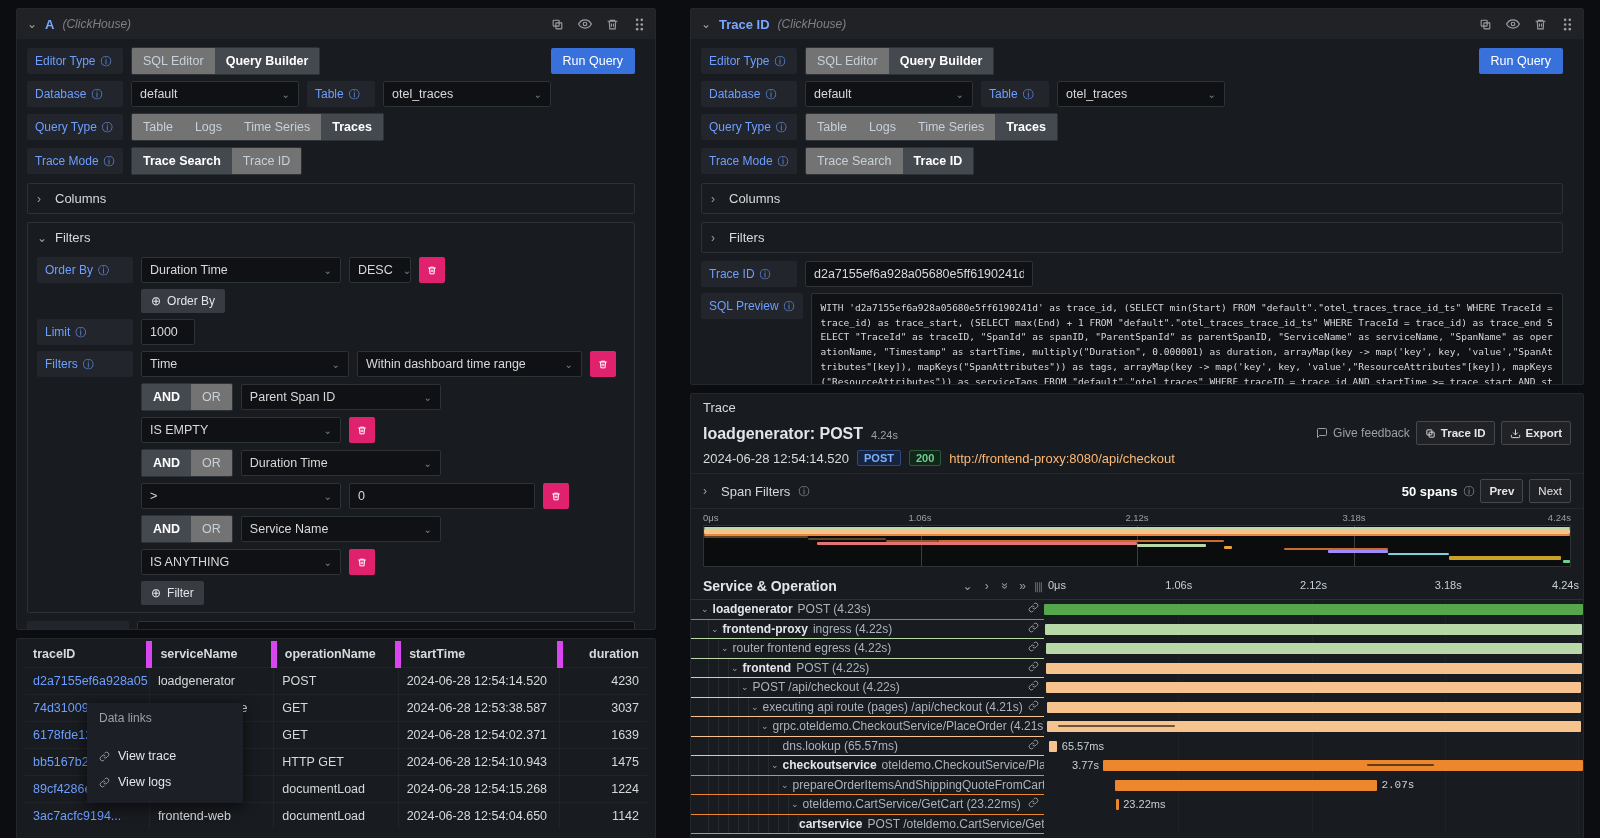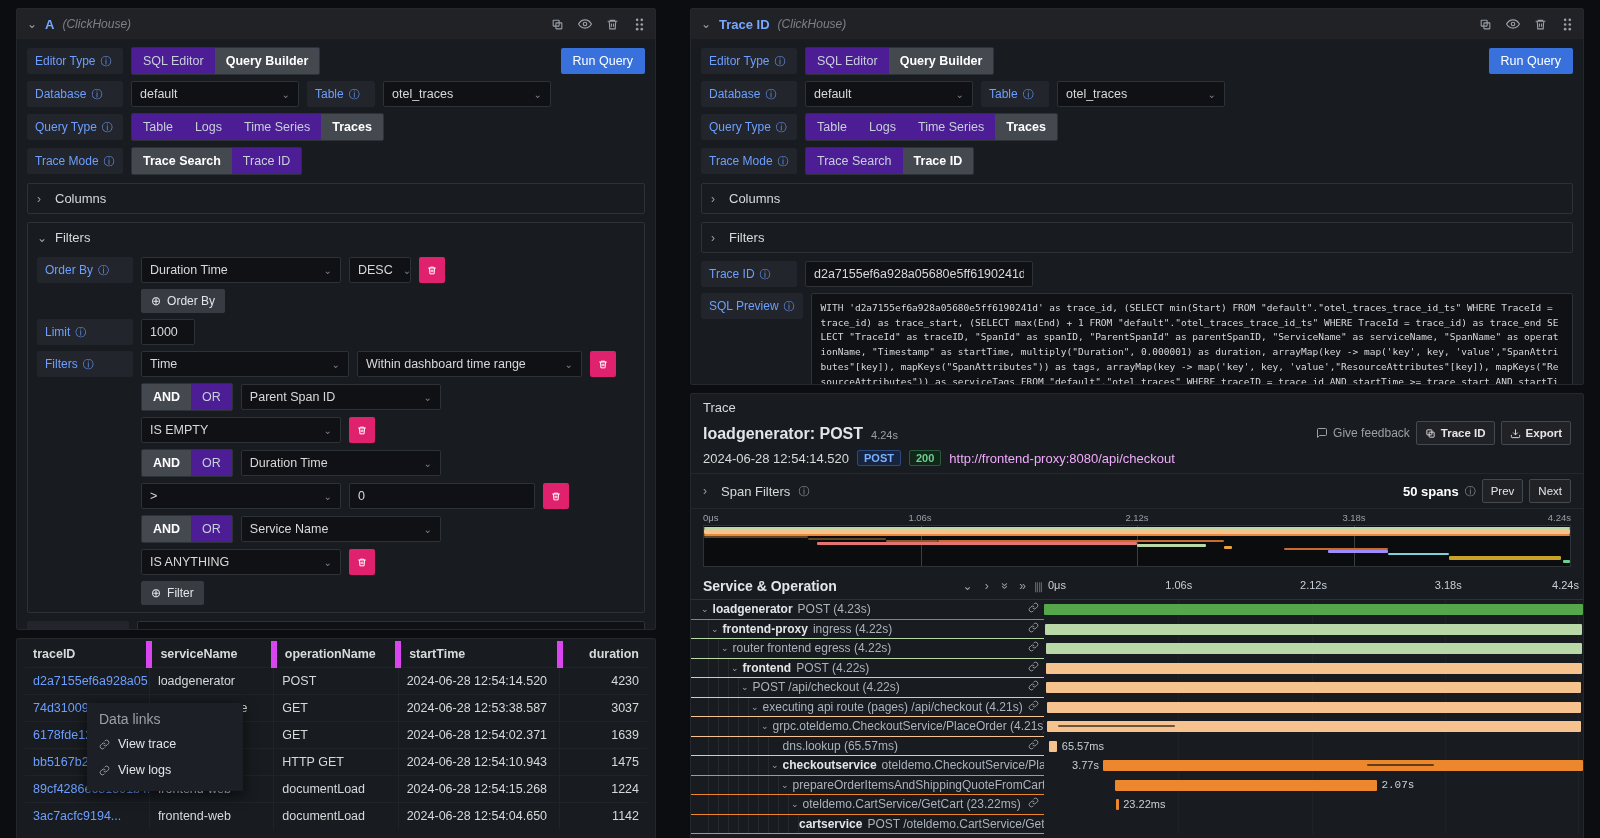--- a/index.html
+++ b/index.html
@@ -4,32 +4,32 @@
 <style>
   html,body{margin:0;padding:0;width:1600px;height:838px;background:#0c0d10;overflow:hidden;
     font-family:"Liberation Sans",sans-serif;color:#c7d0d9;font-size:13px;}
   .panel{position:absolute;background:#181b1f;border:1px solid #24272b;border-radius:2px;box-sizing:border-box;overflow:hidden;}
   
   .qheader{height:30px;background:#202226;display:flex;align-items:center;padding:0 10px;gap:8px;}
   .qtitle{font-weight:700;color:#79a7ff;font-size:13px;}
   .qsub{font-style:italic;color:#7b8087;font-size:12px;}
   .hicons{margin-left:auto;display:flex;gap:14px;align-items:center;color:#9aa0a7;}
   .hicon{display:flex;cursor:pointer;}
-  .qbody{padding:8px 10px 6px 10px;position:relative;}
+  .qbody{padding:8px 20px 6px 10px;position:relative;}
   .frow{display:flex;align-items:center;margin-bottom:6px;gap:8px;}
   .flabel{min-width:96px;box-sizing:border-box;height:26px;background:#22252b;border-radius:2px;
     display:flex;align-items:center;gap:5px;padding:0 8px;color:#6e9fff;font-size:12px;font-weight:500;}
   .iinfo{color:#6e9fff;font-size:11px;opacity:.9;}
   .iinfo.grey{color:#9aa0a7;}
   .select{height:26px;background:#0f1115;border:1px solid #2c3235;border-radius:2px;box-sizing:border-box;
     display:flex;align-items:center;justify-content:space-between;padding:0 8px;color:#d8d9da;font-size:12.5px;cursor:pointer;}
   .sel-chev{color:#7b8087;font-size:10px;margin-left:10px;}
   .tinput{height:26px;background:#0f1115;border:1px solid #2c3235;border-radius:2px;box-sizing:border-box;
     color:#d8d9da;font-size:12.5px;padding:0 8px;font-family:"Liberation Sans",sans-serif;}
-  .tgroup{display:flex;height:26px;border:1px solid #2c3235;border-radius:2px;overflow:hidden;background:#4c1d95;}
+  .tgroup{display:flex;height:26px;border:1px solid #2c3235;border-radius:2px;overflow:hidden;background:#737373;}
   .tg{padding:0 11px;display:flex;align-items:center;font-size:12.5px;color:#c7d0d9;cursor:pointer;white-space:nowrap;}
   .tg.sel{background:#44484f;color:#ffffff;font-weight:700;}
   .btn-primary{margin-left:auto;height:26px;background:#3871dc;color:#fff;border-radius:2px;border:none;
     padding:0 12px;font-size:12.5px;font-weight:500;display:flex;align-items:center;cursor:pointer;font-family:inherit;}
   .btn-sec{height:26px;background:#383b42;color:#e3e5e8;border-radius:2px;border:none;padding:0 10px;
     font-size:12.5px;font-weight:500;display:flex;align-items:center;gap:6px;cursor:pointer;font-family:inherit;}
   .btn-danger{width:26px;height:26px;background:#e0226e;border-radius:2px;border:none;display:flex;
     align-items:center;justify-content:center;cursor:pointer;color:#fff;}
   .sbox{border:1px solid #2c3235;border-radius:2px;padding:7px 9px;margin:8px 0;}
   .sbox-head{display:flex;align-items:center;gap:8px;font-size:13px;font-weight:500;color:#d8d9da;cursor:pointer;}
@@ -40,37 +40,37 @@
   
   .ptitle{padding:6px 12px 2px 12px;font-size:13px;font-weight:500;color:#d8d9da;}
   table.tbl{width:calc(100% - 16px);margin:2px 8px;border-collapse:collapse;font-size:12.5px;table-layout:fixed;}
   .tbl th{text-align:left;font-weight:700;color:#d8d9da;padding:6px 8px;border-right:6px solid #d946ef;}
   .tbl td{padding:6px 8px;border-top:1px solid #202327;border-right:1px solid #202327;color:#d8d9da;
     white-space:nowrap;overflow:hidden;}
   .tbl th:last-child,.tbl td:last-child{border-right:none;text-align:right;}
   .tbl td.trace{color:#6e9fff;cursor:pointer;}
   .dlinks{position:absolute;left:70px;top:64px;width:132px;background:#1c2026;border-radius:2px;z-index:6;
     box-shadow:0 4px 14px rgba(0,0,0,.6);padding:8px 12px;}
-  .dlinks-title{color:#9aa0a7;font-size:14px;margin-bottom:4px;}
+  .dlinks-title{color:#9aa0a7;font-size:12px;margin-bottom:18px;}
   .dlink{display:flex;align-items:center;gap:8px;color:#e3e5e8;font-size:12.5px;padding:6px 0;cursor:pointer;}
   .dlink svg{color:#9aa0a7;}
   
   .tr-head{display:flex;align-items:baseline;gap:8px;padding:4px 12px 0 12px;}
   .tr-service{font-size:16px;font-weight:700;color:#e3e5e8;}
   .tr-dur{font-size:11px;color:#9aa0a7;}
   .tr-actions{margin-left:auto;display:flex;gap:6px;align-items:center;}
   .ghost{display:flex;align-items:center;gap:5px;color:#9aa0a7;font-size:12px;cursor:pointer;}
   .minibtn{display:flex;align-items:center;gap:5px;height:22px;padding:0 8px;background:#202226;
     border:1px solid #44484f;border-radius:2px;color:#e3e5e8;font-size:11.5px;font-weight:700;cursor:pointer;}
   .tr-sub{display:flex;align-items:center;gap:8px;padding:5px 12px 7px 12px;font-size:13px;}
   .ts{color:#d8d9da;font-weight:500;}
   .badge{font-size:11px;font-weight:700;padding:1px 6px;border-radius:2px;}
   .badge-post{color:#79b0ff;background:#16243f;border:1px solid #2d4a80;}
   .badge-200{color:#6ccf8e;background:#10271a;border:1px solid #2a5a3a;}
-  .url{color:#f0abfc;}
+  .url{color:#fdba74;}
   .sf-row{display:flex;align-items:center;border-top:1px solid #24272b;border-bottom:1px solid #24272b;
     padding:5px 12px;gap:8px;}
   .sf-title{font-weight:500;color:#d8d9da;display:flex;gap:8px;align-items:center;cursor:pointer;}
   .sf-right{margin-left:auto;display:flex;align-items:center;gap:6px;}
   .spancount{font-weight:700;color:#fff;font-size:13px;}
   .mm-axis{position:relative;height:13px;margin:3px 12px 0 12px;font-size:9.5px;color:#9aa0a7;}
   .mm-axis span{position:absolute;top:0;}
   .mm{position:relative;height:40px;margin:0 12px;background:#0b0c0e;border:1px solid #2c3235;overflow:hidden;}
   .mm-grid{position:absolute;top:0;bottom:0;width:1px;background:#3a3f45;}
   .mm-line{position:absolute;border-radius:1px;}
@@ -568,21 +568,21 @@
   </div>
   <div class="sf-row">
     <span class="sf-title">
         <span class="chevg">›</span>
         <span>Span Filters</span>
         <span class="iinfo grey">ⓘ</span>
       </span>
     <span class="sf-right">
       <span class="spancount">50 spans</span>
       <span class="iinfo grey">ⓘ</span>
-      <span class="minibtn" style="font-weight:400">Prev</span>
+      <span class="minibtn" style="font-weight:700">Prev</span>
       <span class="minibtn" style="font-weight:500">Next</span>
     </span>
   </div>
   <div class="mm-axis">
     <span style="left:0">0μs</span>
     <span style="left:25%;transform:translateX(-50%)">1.06s</span>
     <span style="left:50%;transform:translateX(-50%)">2.12s</span>
     <span style="left:75%;transform:translateX(-50%)">3.18s</span>
     <span style="right:0">4.24s</span>
   </div>

